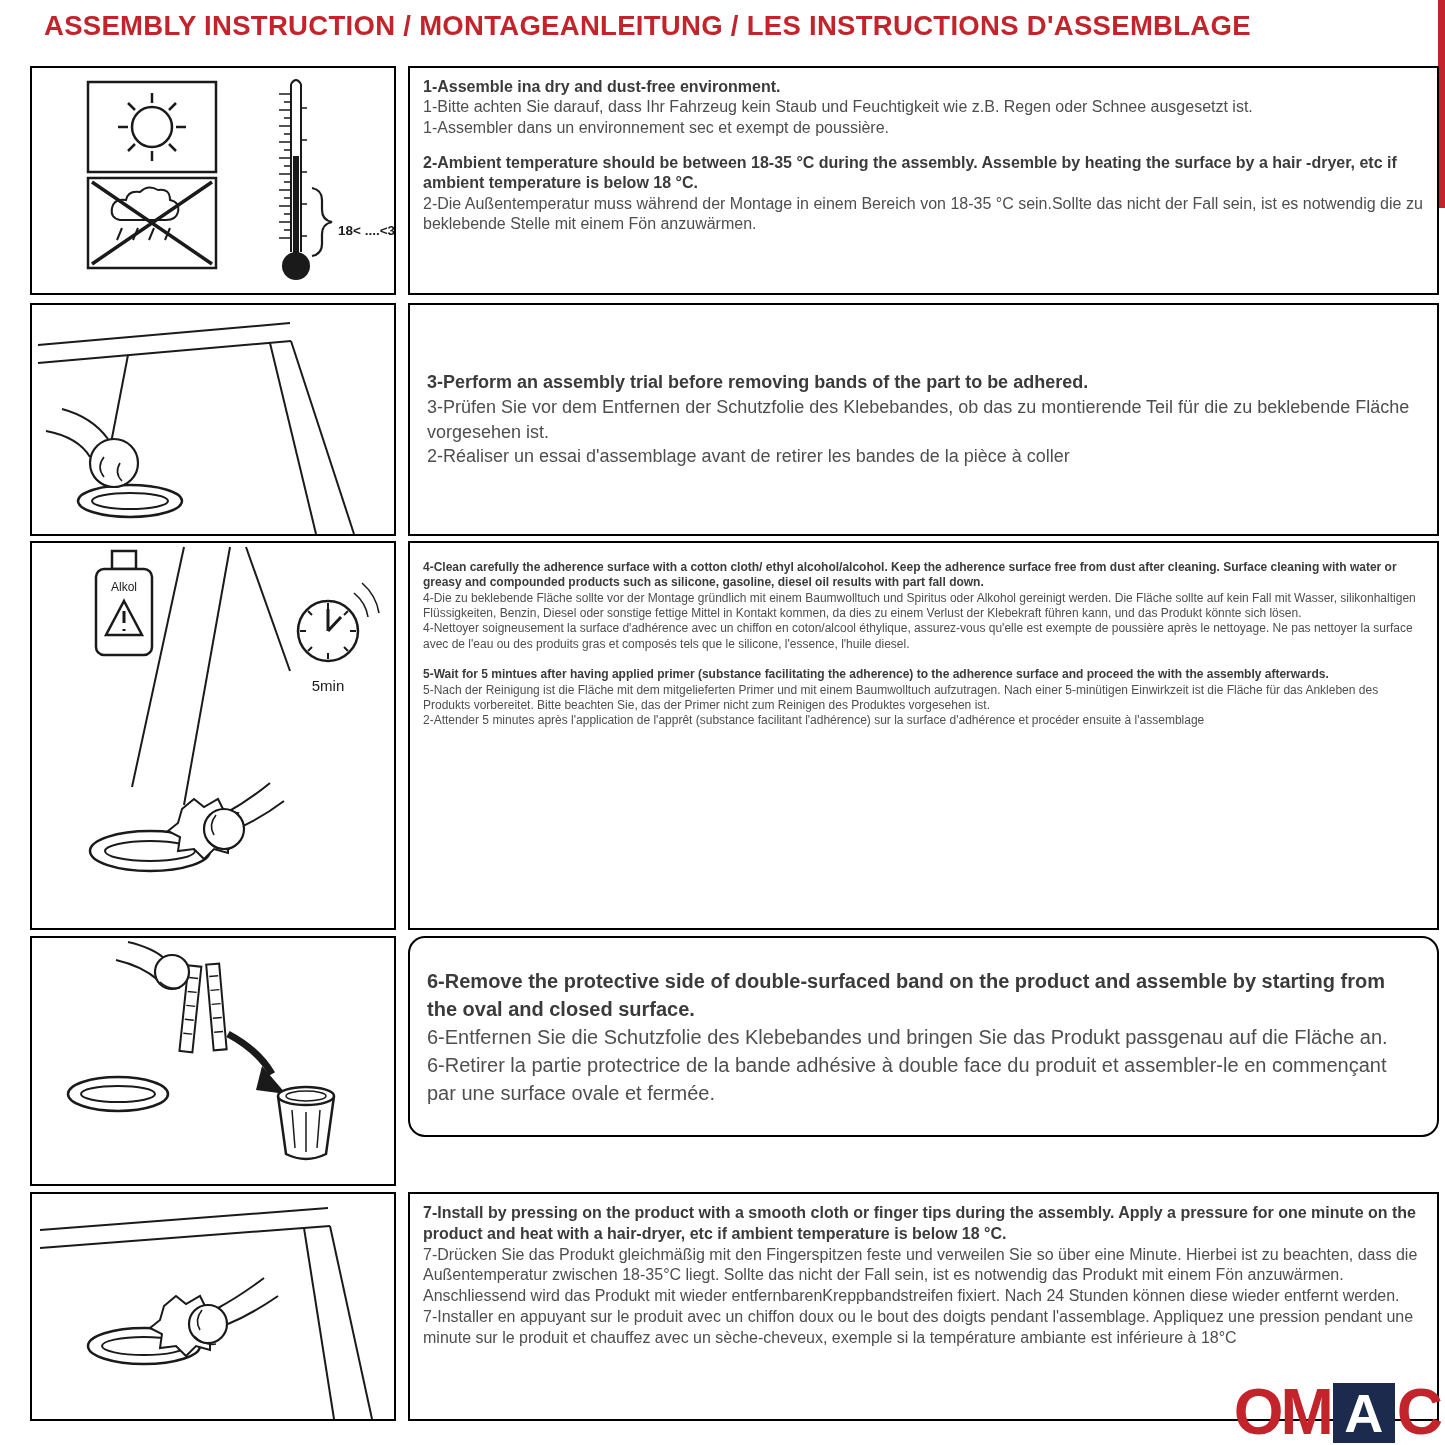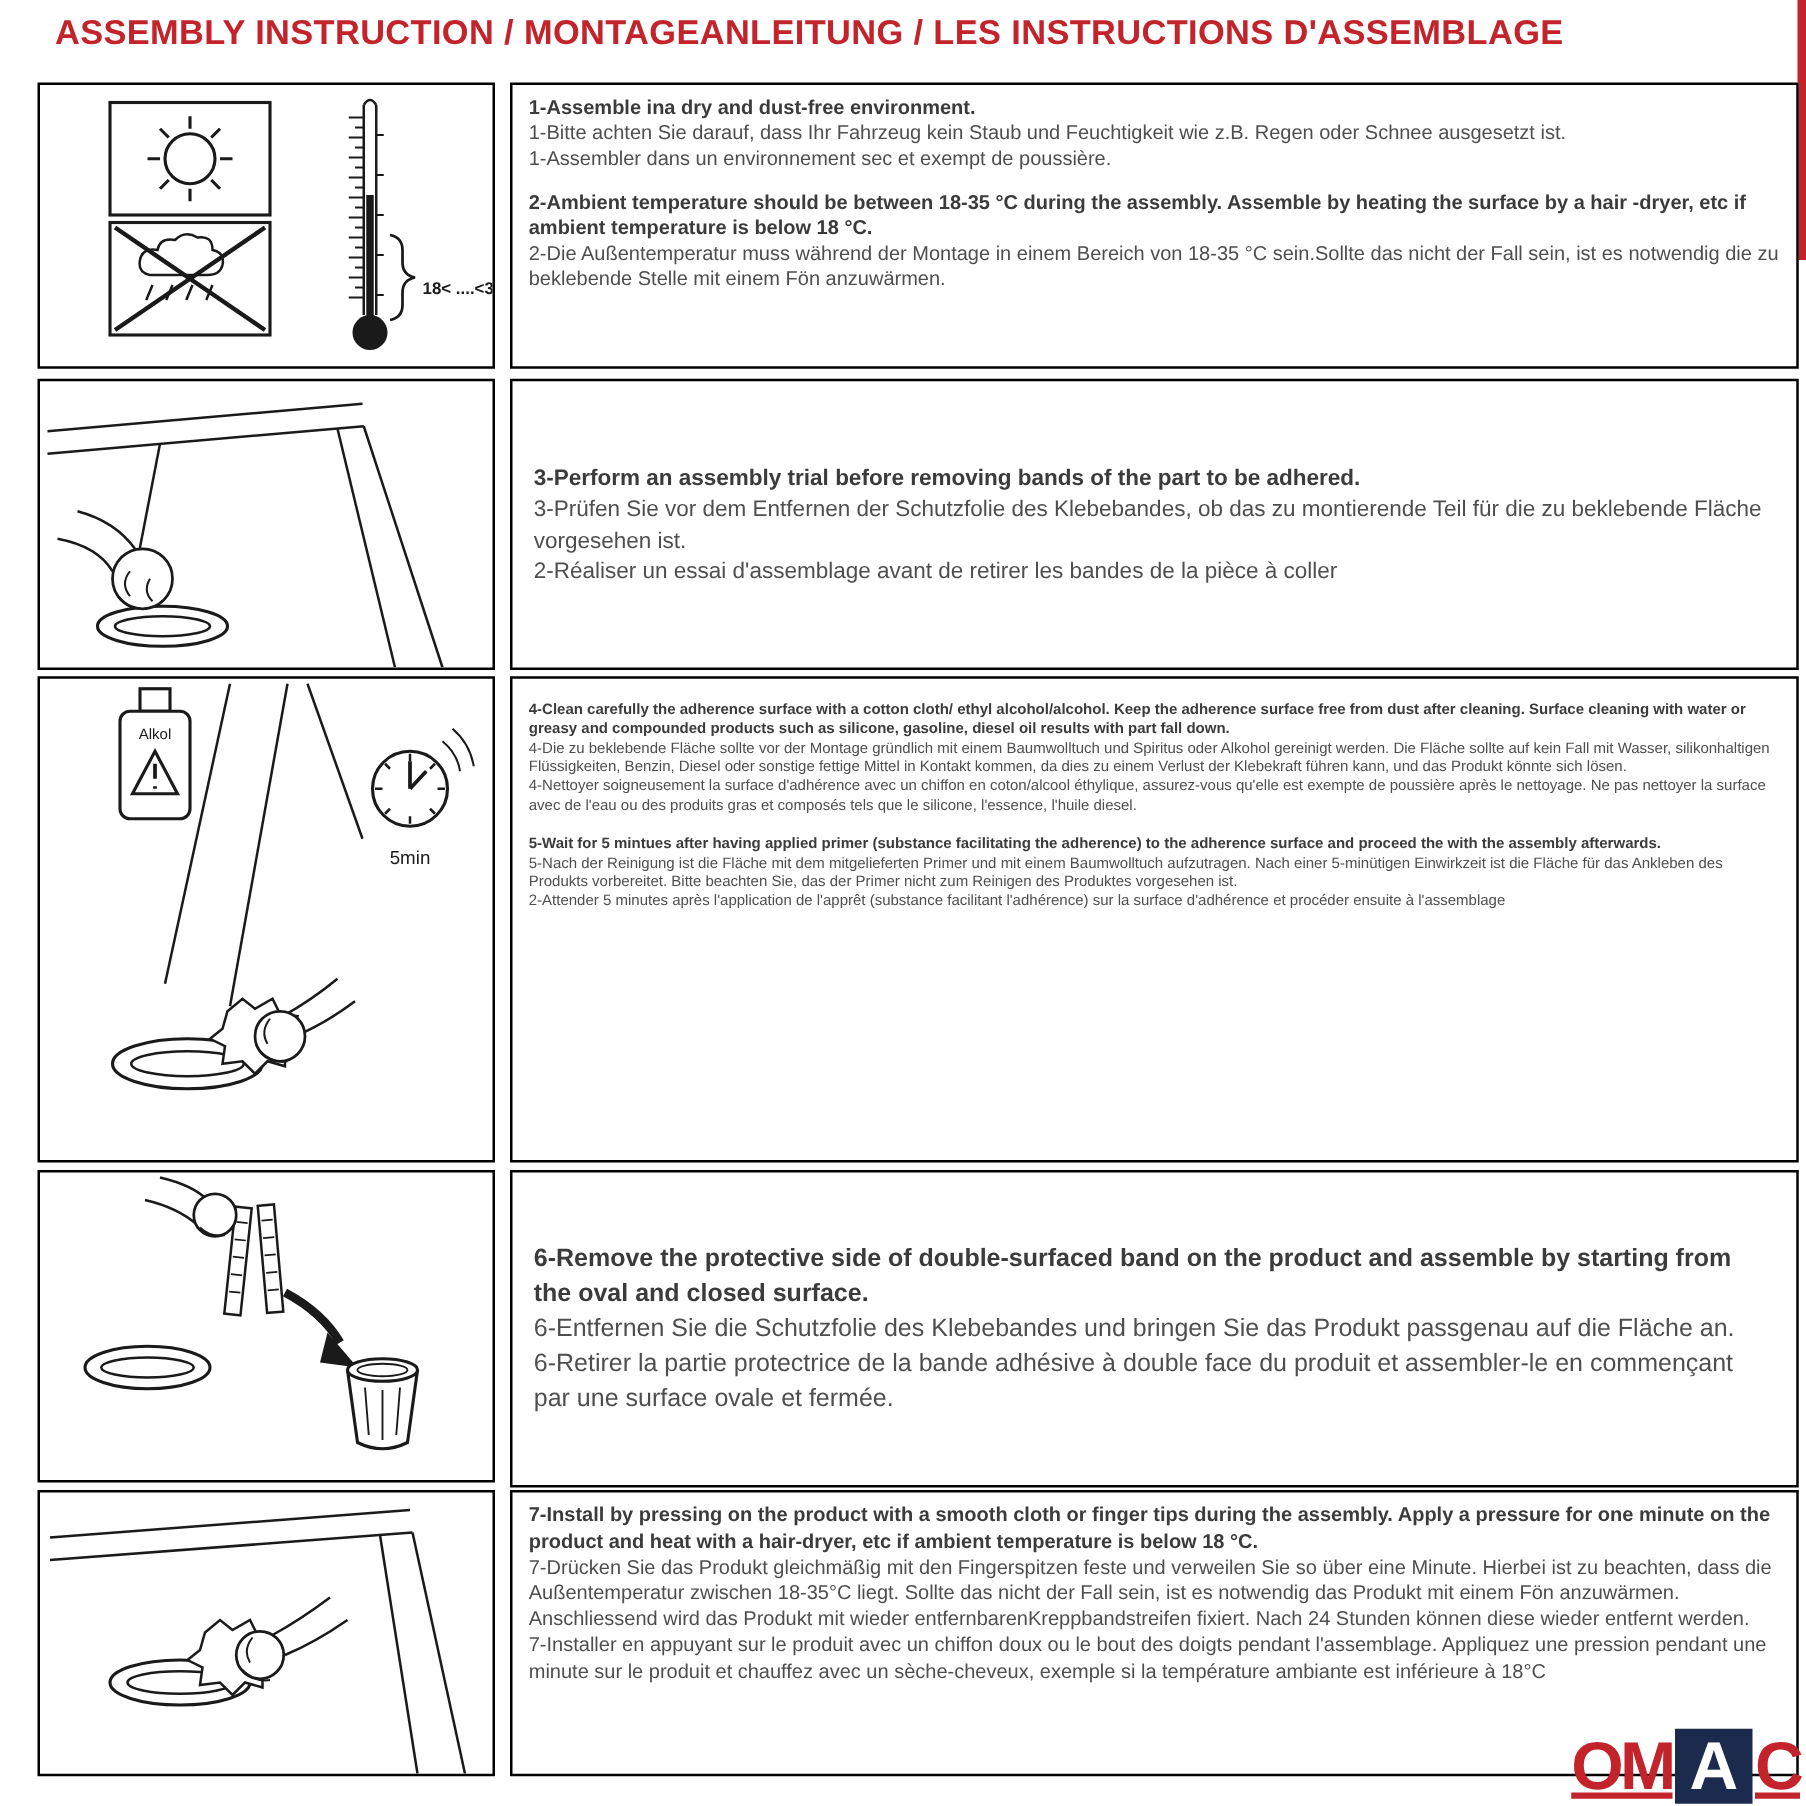--- a/index.html
+++ b/index.html
@@ -18,21 +18,21 @@
   .txt-box{left:408px;width:1031px;color:#4e4e4e;}
   .txt-box p{margin:0;}
   .txt-box p.b{font-weight:700;color:#3b3b3b;}
   .txt-box p.gap{margin-top:15px;}
   .s1{padding:9px 13px;font-size:16px;line-height:1.27;}
   .s2{display:flex;flex-direction:column;justify-content:center;padding:0 17px;font-size:18px;line-height:1.38;}
   .s3{padding:17px 13px;font-size:12px;line-height:1.28;}
   .s4{display:flex;flex-direction:column;justify-content:center;padding:0 17px;font-size:20px;line-height:1.4;}
   .s5{padding:9px 13px;font-size:16px;line-height:1.3;}
   .logo{position:absolute;right:5px;bottom:2px;display:flex;align-items:center;font-weight:700;}
-  .logo .red{color:#c3232b;font-size:54px;line-height:.78;letter-spacing:-3px;text-decoration:underline;}
+  .logo .red{color:#c3232b;font-size:64px;line-height:.78;letter-spacing:-3px;}
   .logo .a-tile{
     width:62px;height:60px;background:#1c2b4d;color:#fff;font-size:54px;
     display:flex;align-items:center;justify-content:center;margin:0 2px;
   }
   svg text{font-family:"Liberation Sans", sans-serif;}
 </style>
 </head>
 <body>
 
 <div>
@@ -161,21 +161,21 @@
         <polygon points="230,128 254,156 224,152" fill="#1a1a1a"></polygon>
       </g>
       <g stroke="#1a1a1a">
         <path d="M246 158L254 216Q274 226 294 216L302 158" fill="#fff" stroke-width="2.5"></path>
         <ellipse cx="274" cy="158" rx="28" ry="9" fill="#fff" stroke-width="2.5"></ellipse>
         <ellipse cx="274" cy="158" rx="20" ry="5" fill="none" stroke-width="1.5"></ellipse>
         <path d="M260 172l3 38 M274 174v40 M288 172l-3 38" fill="none" stroke-width="1.5"></path>
       </g>
     </svg>
   </div>
-  <div class="box txt-box s4" style="top:936px;height:254px;">
+  <div class="box txt-box s4" style="top:936px;height:201px;border-radius:17px;">
     <p class="b">6-Remove the protective side of double-surfaced band on the product and assemble by starting from the oval and closed surface.</p>
     <p>6-Entfernen Sie die Schutzfolie des Klebebandes und bringen Sie das Produkt passgenau auf die Fläche an.</p>
     <p>6-Retirer la partie protectrice de la bande adhésive à double face du produit et assembler-le en commençant par une surface ovale et fermée.</p>
   </div>
 
   <div class="box img-box" style="top:1192px;height:229px;">
     <svg width="362" height="225" viewBox="0 0 362 225">
       <g stroke="#1a1a1a" fill="none" stroke-width="2">
         <path d="M8 36L296 14"></path>
         <path d="M8 54L298 32"></path>

